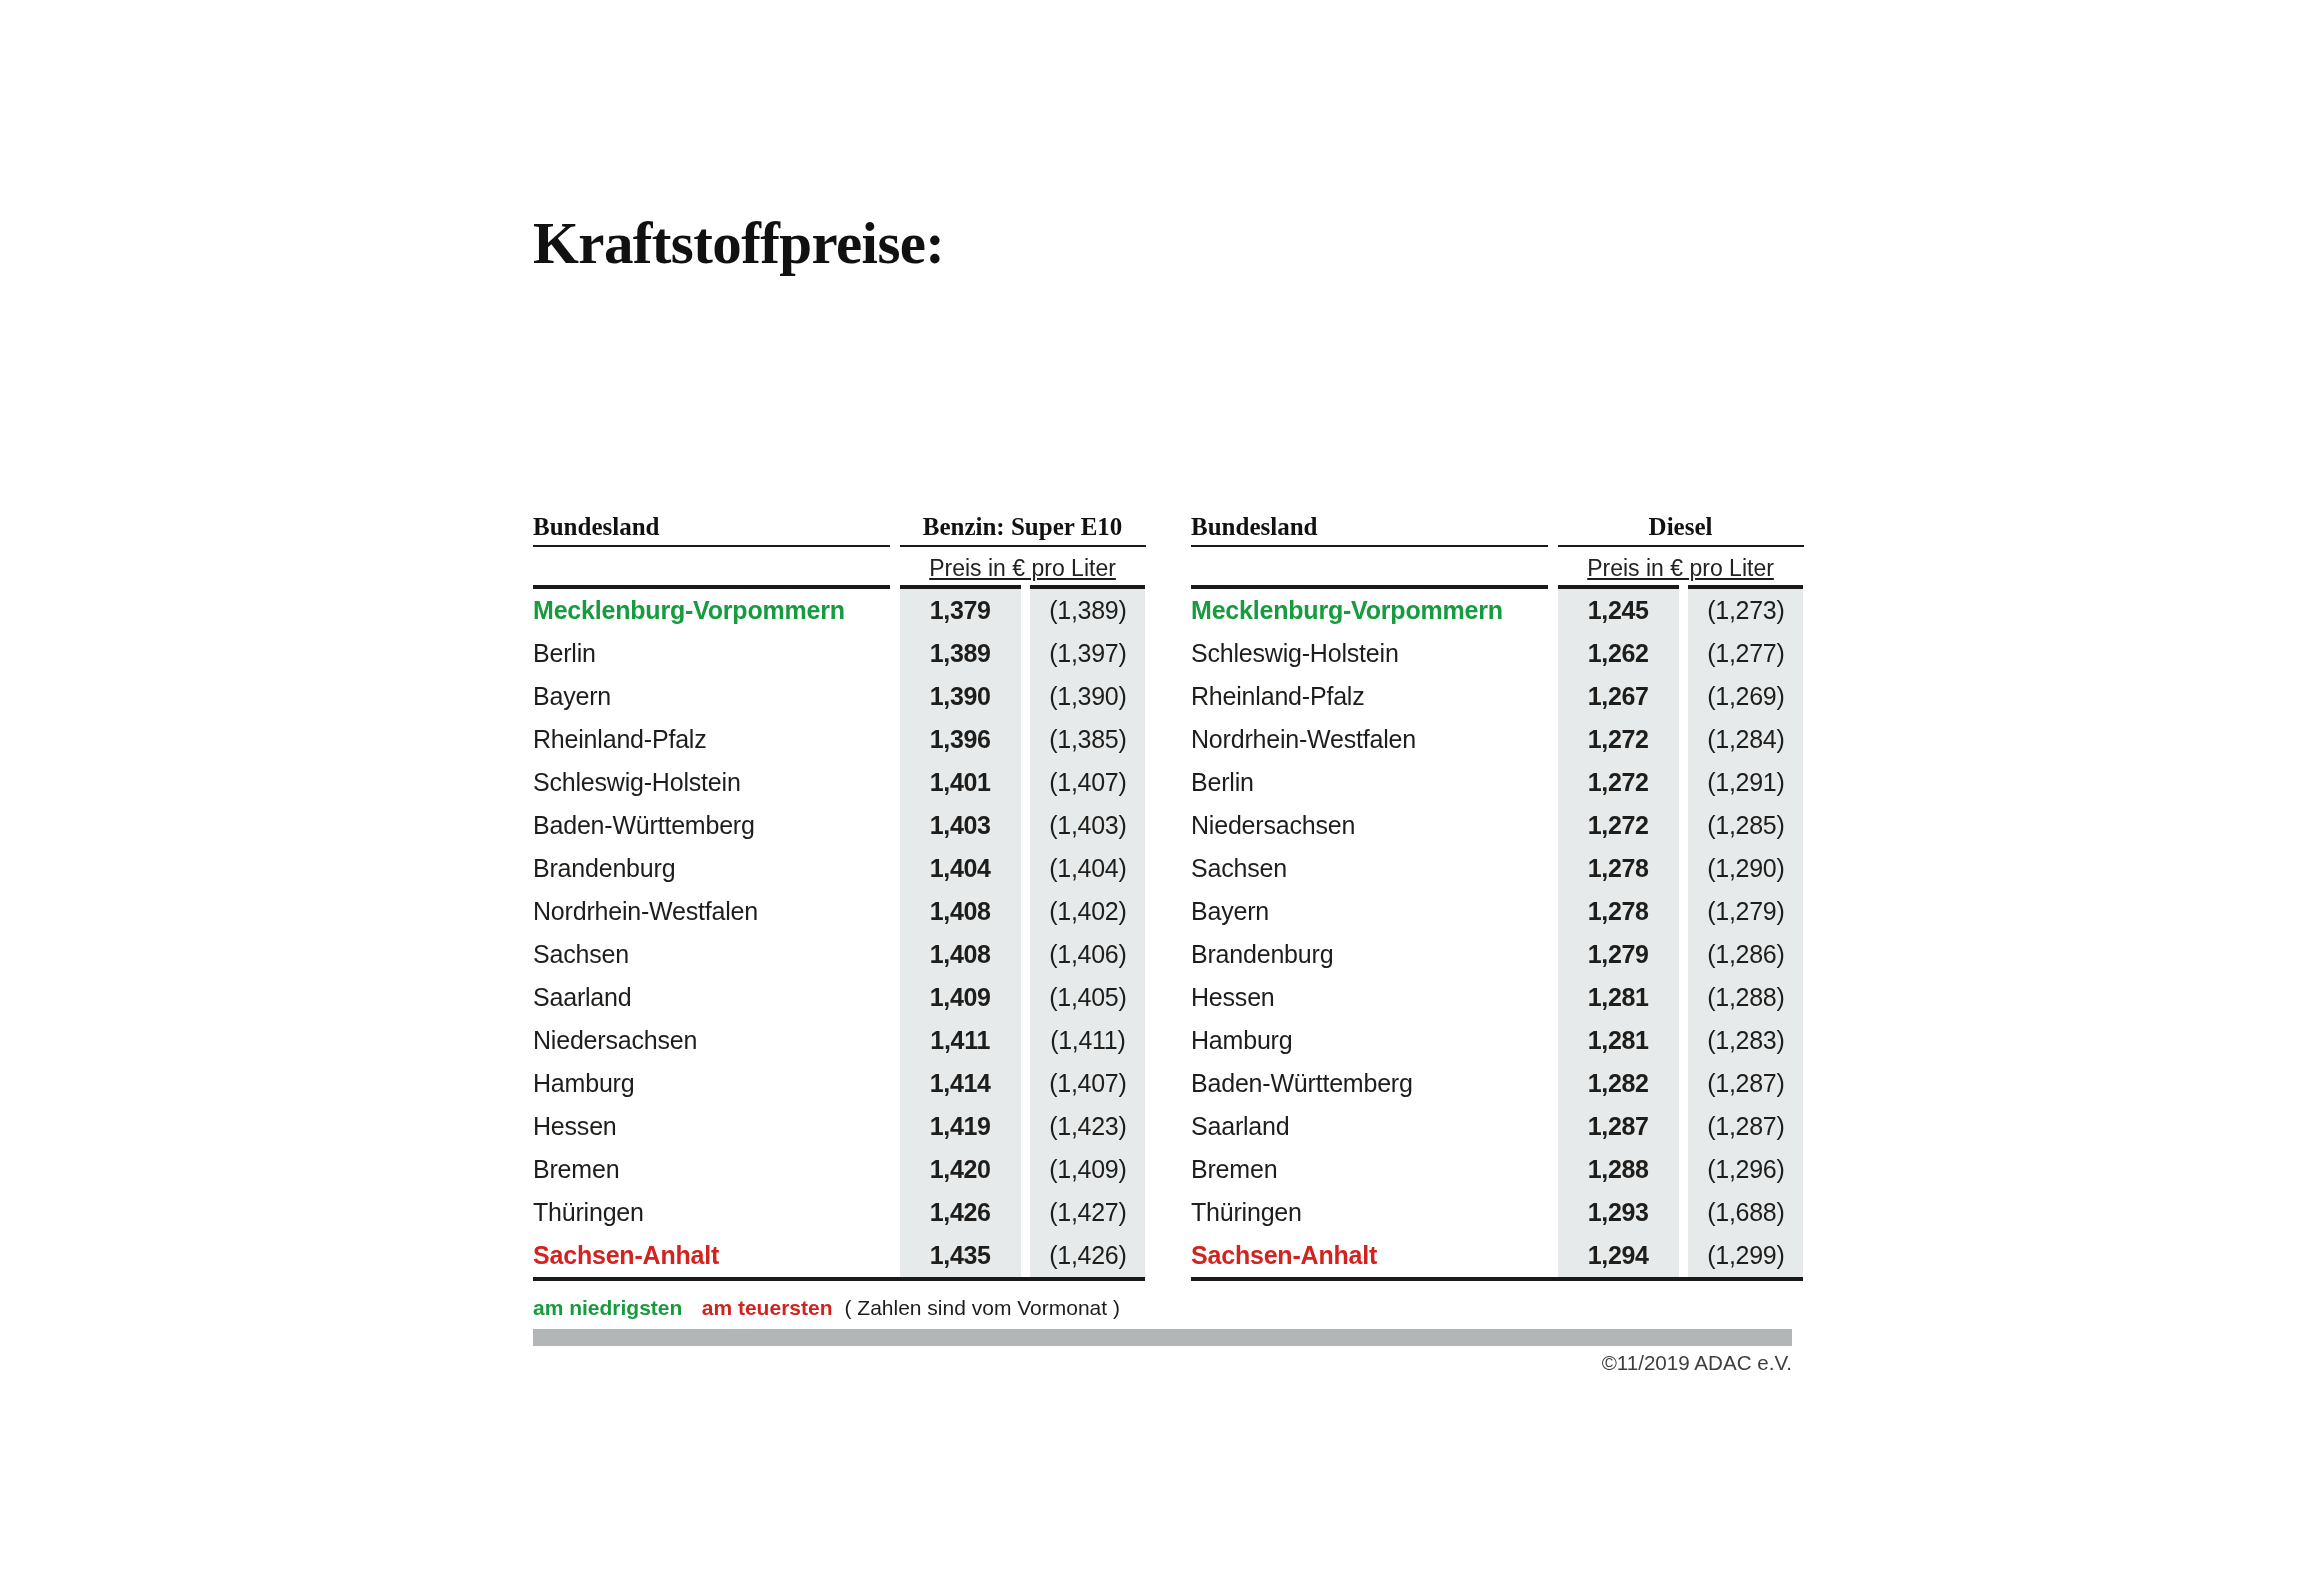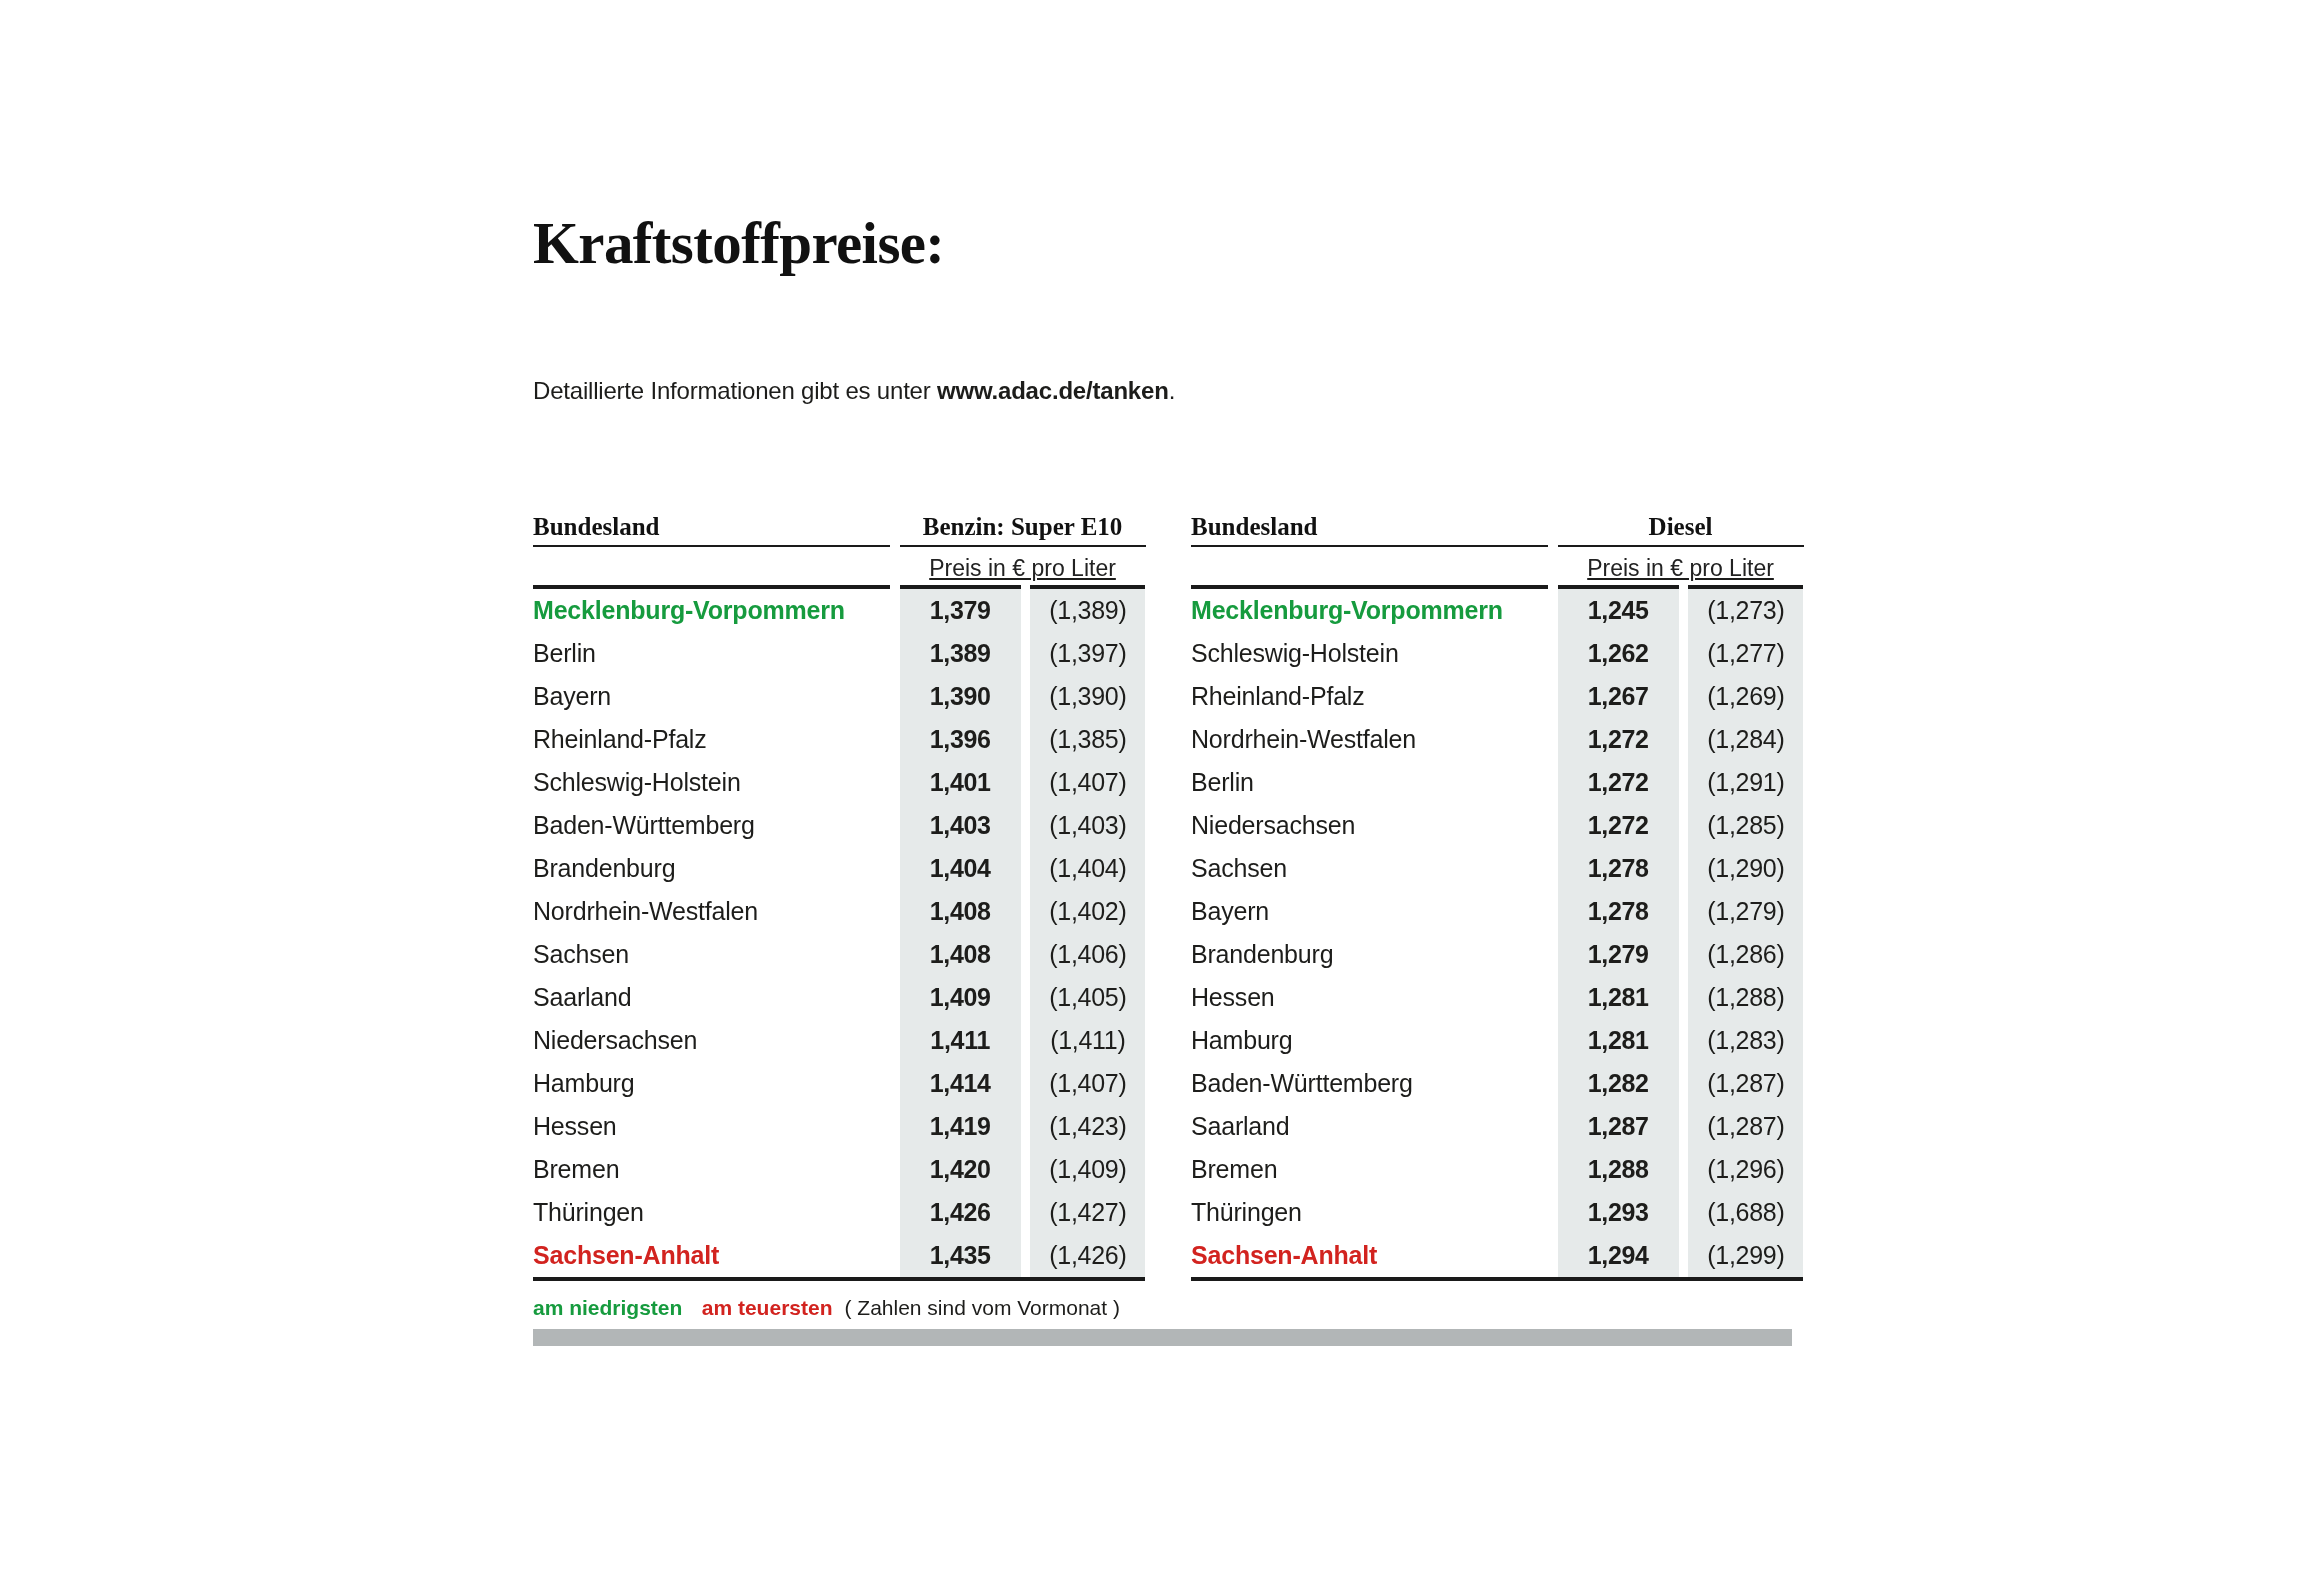--- a/index.html
+++ b/index.html
@@ -94,21 +94,20 @@
 </head>
 <body>
 
 <div class="canvas">
 
   <h1 class="title">
     <span class="title-line">Kraftstoffpreise:</span>
   </h1>
 
   <div class="intro" id="intro">
-      <div class="intro-line"><span>Detaillierte Informationen gibt es unter </span><b>www.adac.de/tanken</b><span>.</span></div>
     </div>
 
   <div class="tables" id="tables">
       <div class="ftable">
         <div class="grid hdr-row">
           <div class="name-hdr">Bundesland</div>
           <div class="fuel-hdr">Benzin: Super E10</div>
         </div>
         <div class="grid3 rule-thin">
           <span class="seg seg-name"></span>
@@ -306,15 +305,16 @@
     </div>
 
   <div class="legend">
     <span class="legend-lowest">am niedrigsten</span>
     <span class="legend-highest">am teuersten</span>
     <span class="legend-note">( Zahlen sind vom Vormonat )</span>
   </div>
 
   <div class="divider-bar"></div>
 
+  <div class="copyright">©11/2019 ADAC e.V.</div>
 
 </div>
 
 
 </body></html>

